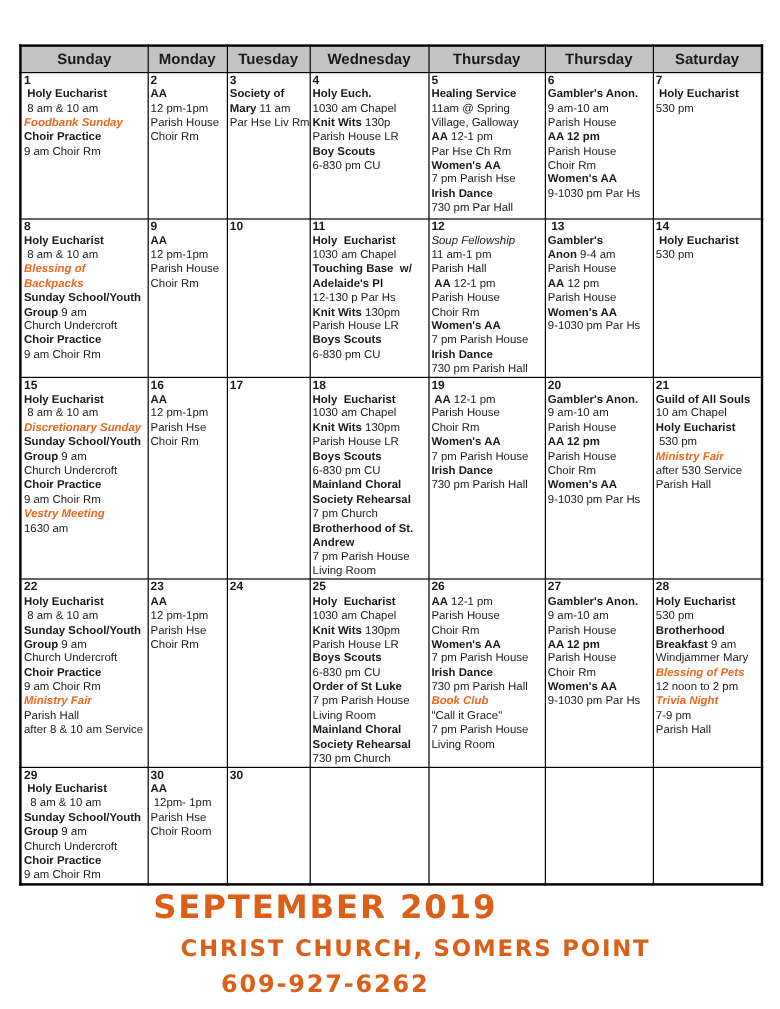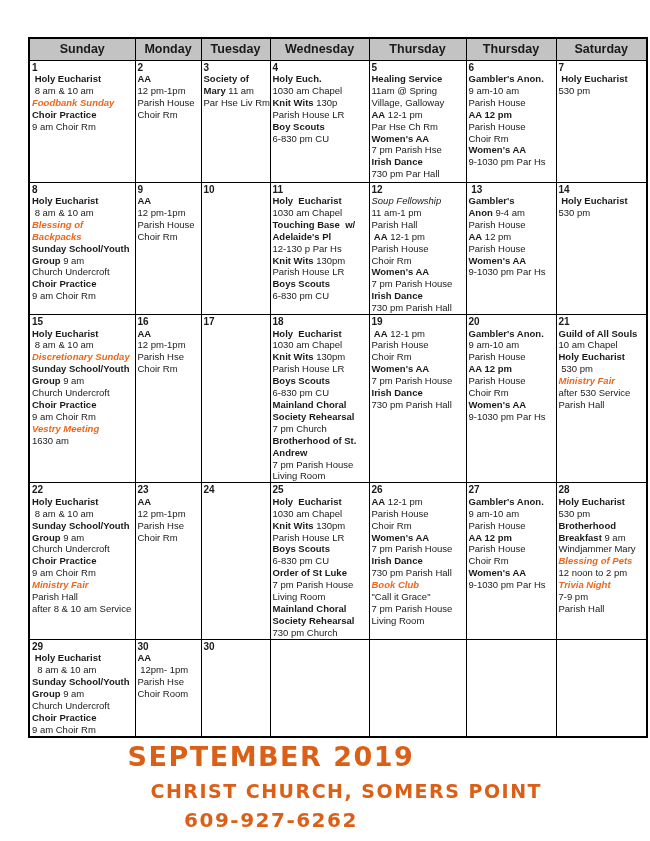--- a/index.html
+++ b/index.html
@@ -5,21 +5,21 @@
   * { margin:0; padding:0; box-sizing:border-box; }
   html,body { background:#ffffff; }
   body {
     width:650px; height:841px;
     position:relative;
     font-family:"Liberation Sans", sans-serif;
     color:#1a1a1a;
     overflow:hidden;
   }
   .calendar {
-    position:absolute; left:28px; top:37px;
+    position:absolute; left:16px; top:37px;
     width:618px;
     border-collapse:collapse;
     table-layout:fixed;
     border:2px solid #000;
   }
   .calendar col.c0{width:106px} .calendar col.c1{width:66px}
   .calendar col.c2{width:69px}  .calendar col.c3{width:99px}
   .calendar col.c4{width:97px}  .calendar col.c5{width:90px}
   .calendar col.c6{width:91px}
   .calendar th {

